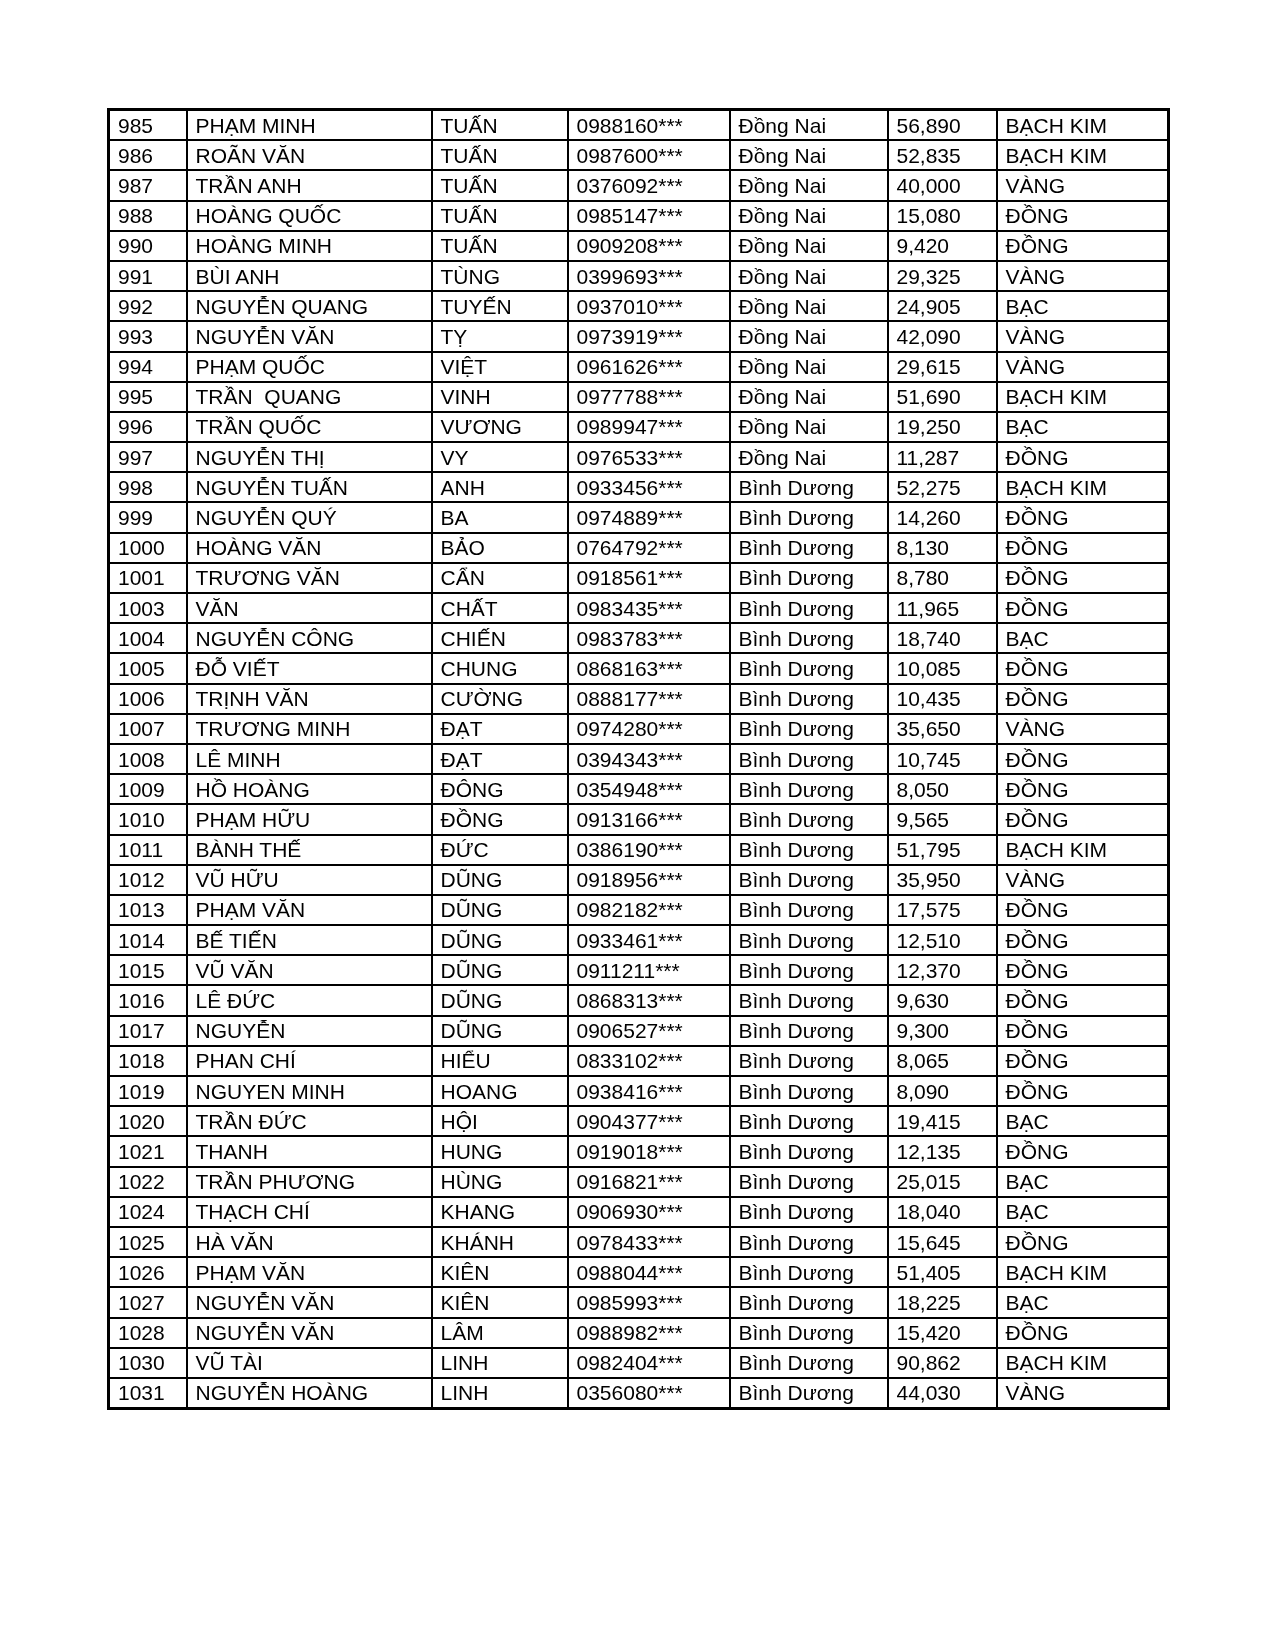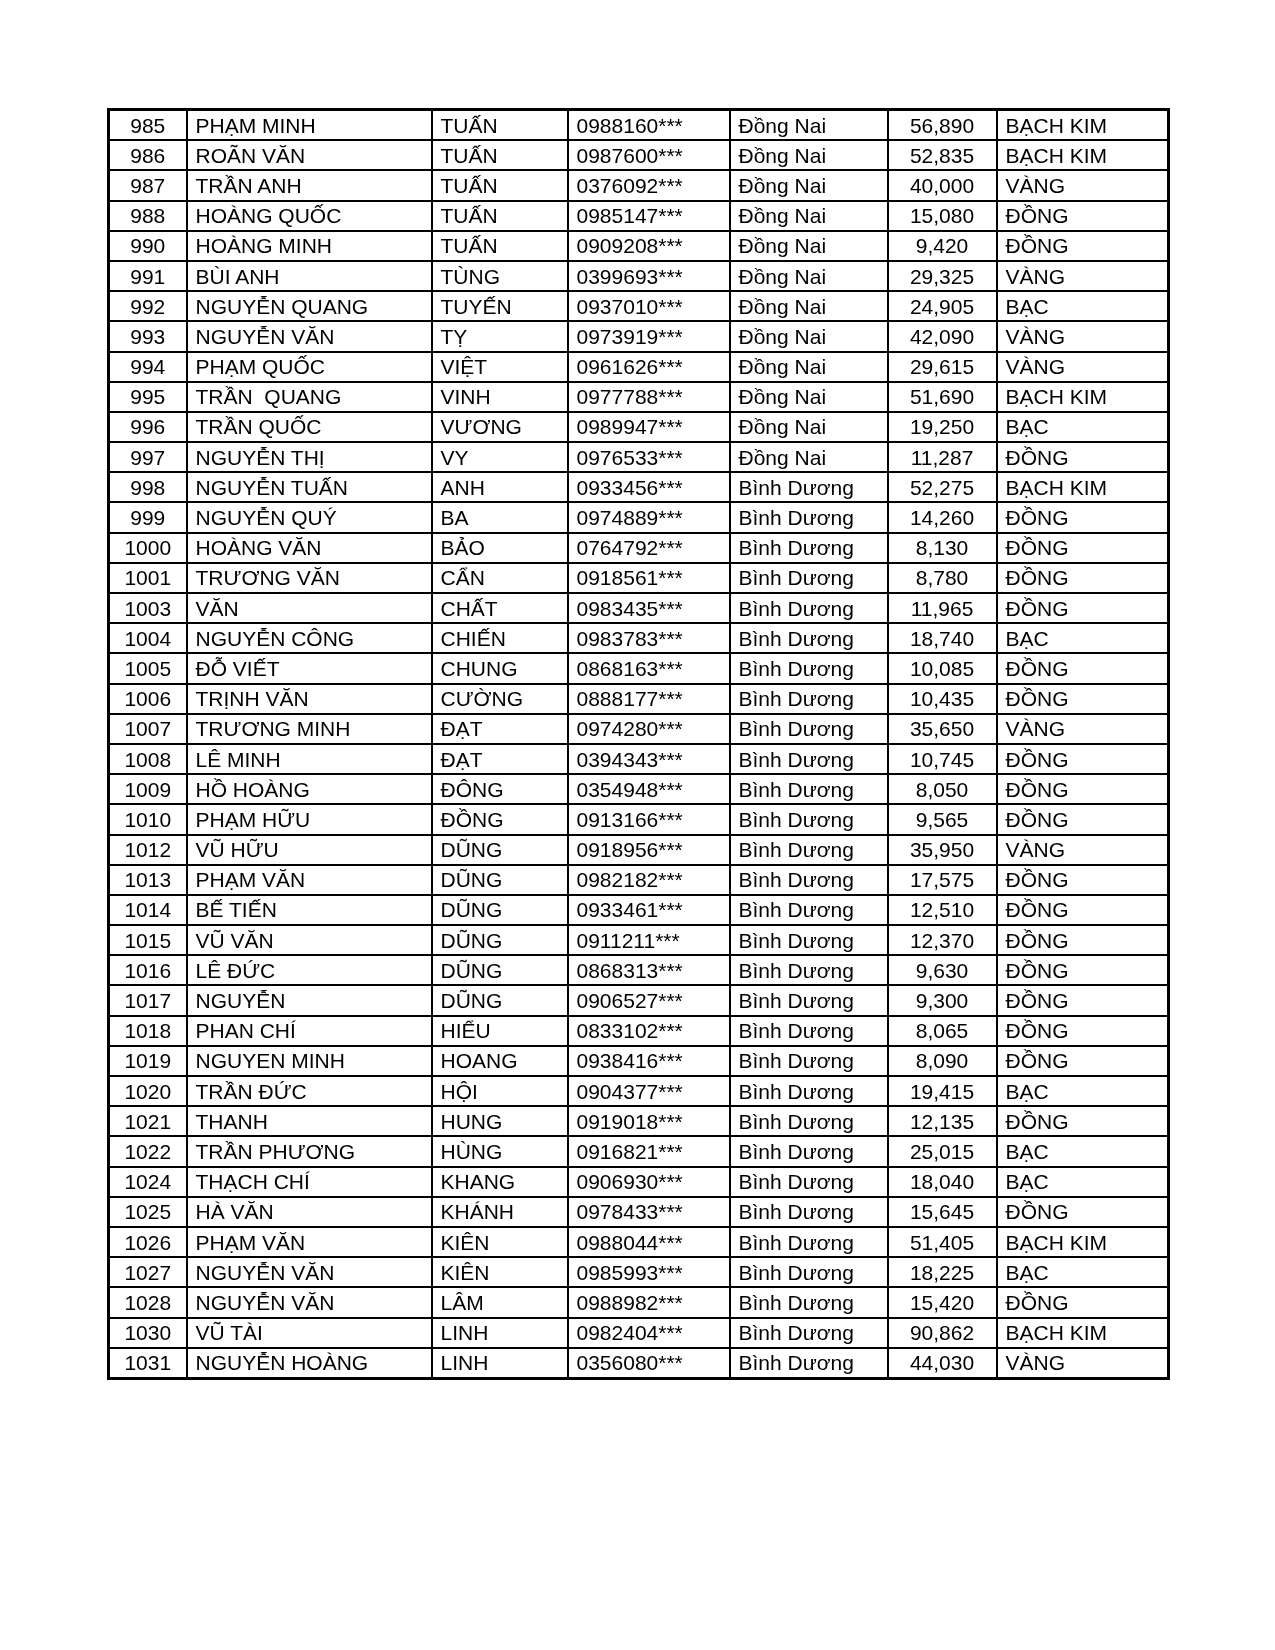--- a/index.html
+++ b/index.html
@@ -38,23 +38,23 @@
   }
   
   col.c0 { width: 78px; }
   col.c1 { width: 245px; }
   col.c2 { width: 136px; }
   col.c3 { width: 162px; }
   col.c4 { width: 158px; }
   col.c5 { width: 109px; }
   col.c6 { width: 172px; }
   
-  td.col0 { text-align: center; padding: 0 4px; }
+  td.col0 { text-align: left; padding: 0 4px; }
   td.col1, td.col2, td.col3, td.col4, td.col6 { text-align: left; padding-left: 9px; }
-  td.col5 { text-align: center; padding-right: 11px; margin-left: 48px; }
+  td.col5 { text-align: left; padding-right: 11px; margin-left: 48px; }
 </style>
 </head>
 <body>
 
 <div class="page">
   <table class="member-table">
     <colgroup>
       <col class="c0">
         <col class="c1">
         <col class="c2">
@@ -274,20 +274,29 @@
         <tr>
           <td class="col0">1010</td>
           <td class="col1">PHẠM HỮU</td>
           <td class="col2">ĐỒNG</td>
           <td class="col3">0913166***</td>
           <td class="col4">Bình Dương</td>
           <td class="col5">9,565</td>
           <td class="col6">ĐỒNG</td>
         </tr>
         <tr>
+          <td class="col0">1011</td>
+          <td class="col1">BÀNH THẾ</td>
+          <td class="col2">ĐỨC</td>
+          <td class="col3">0386190***</td>
+          <td class="col4">Bình Dương</td>
+          <td class="col5">51,795</td>
+          <td class="col6">BẠCH KIM</td>
+        </tr>
+        <tr>
           <td class="col0">1012</td>
           <td class="col1">VŨ HỮU</td>
           <td class="col2">DŨNG</td>
           <td class="col3">0918956***</td>
           <td class="col4">Bình Dương</td>
           <td class="col5">35,950</td>
           <td class="col6">VÀNG</td>
         </tr>
         <tr>
           <td class="col0">1013</td>

